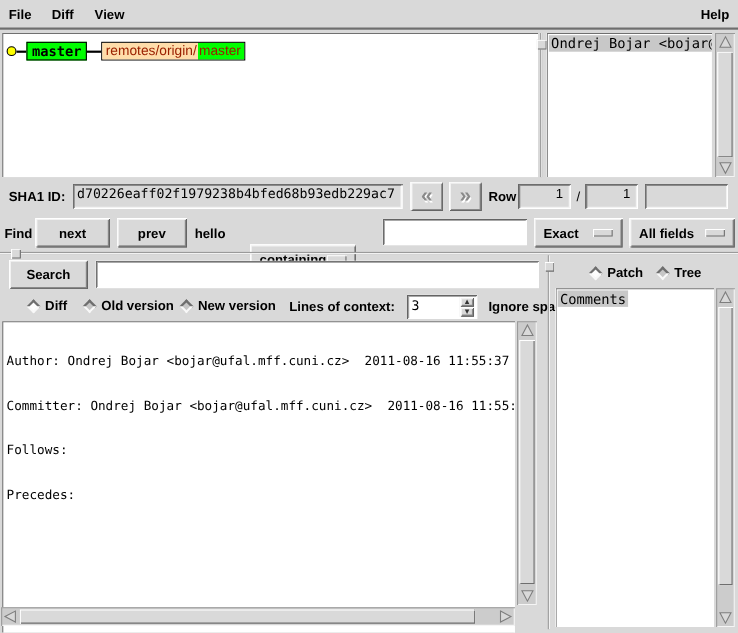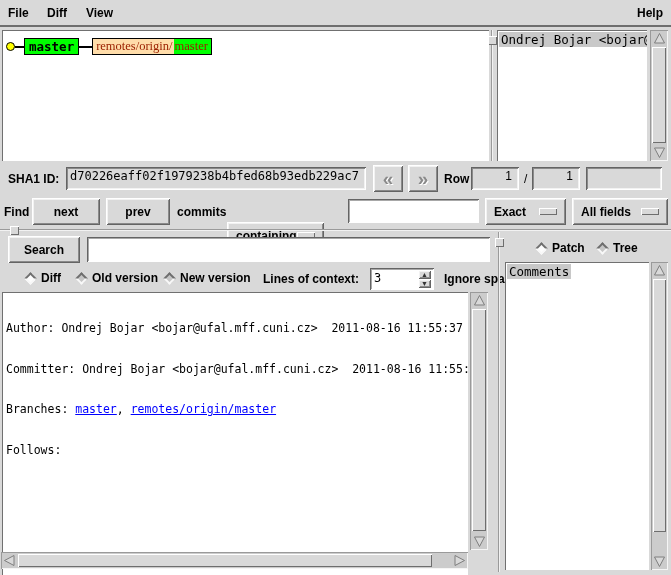--- a/index.html
+++ b/index.html
@@ -21,21 +21,21 @@
   .btn { display:flex; align-items:center; justify-content:center; cursor:default; }
   .menubar { left:0; top:0; width:671px; height:27px; border-bottom:2px solid #6e6e6e;text-decoration:underline; }
   .menuitem { position:absolute; top:6px; font-weight:bold; font-size:12px; }
   
   .commitrow { position:absolute; left:4px; top:7px; height:19px; display:flex; align-items:center; white-space:nowrap; }
   .dot { width:9px; height:9px; border-radius:50%; background:#ffff00; border:1px solid #000; }
   .edge { height:2px; background:#000; }
   .reflocal { font-family:"DejaVu Sans Mono","Liberation Mono",monospace; font-size:12.5px; font-weight:bold;
     background:#00ff00; border:1px solid #000; padding:0 4px; line-height:15px; }
   .refremote { display:flex; border:1px solid #000; line-height:15px; }
-  .refremote span { font-family:Liberation Serif, serif; font-size:12.5px; color:#9b2000; }
+  .refremote span { font-family:Liberation Sans, sans-serif; font-size:12.5px; color:#9b2000; }
   .rprefix { background:#ffddaa; padding:0 1px 0 3px; }
   .rbranch { background:#00ff00; padding:0 3px 0 1px; }
   .subject { font-family:"DejaVu Sans Mono","Liberation Mono",monospace; font-size:12.5px; background:#c8c8c8; padding:0 3px; line-height:16px; }
   .listrow { display:inline-block; font-family:"DejaVu Sans Mono","Liberation Mono",monospace; font-size:12.5px;
     background:#c8c8c8; padding:0 2px; line-height:15px; white-space:pre; margin:2px 0 0 2px; }
   
   .sb { background:#cccccc; box-shadow: inset 1px 1px 0 #9a9a9a, inset -1px -1px 0 #f5f5f5; }
   .thumb { position:absolute; background:#d9d9d9;
     box-shadow: inset 1px 1px 0 #ffffff, inset -1px -1px 0 #6e6e6e; }
   .arr { position:absolute; display:flex; align-items:center; justify-content:center; width:100%; }
@@ -116,21 +116,21 @@
 </div>
 <span class="abs b" style="left:444px; top:172px;">Row</span>
 <div class="abs sunken2" style="left:471px; top:167px; width:48px; height:23px; font-size:12px; line-height:19px; text-align:right; padding-right:7px;">1</div>
 <span class="abs" style="left:524px; top:172px; font-size:12px;">/</span>
 <div class="abs sunken2" style="left:532px; top:167px; width:48px; height:23px; font-size:12px; line-height:19px; text-align:right; padding-right:7px;">1</div>
 <div class="abs sunken2" style="left:586px; top:167px; width:76px; height:23px;"></div>
 
 <span class="abs b" style="left:4px; top:205px;text-align:right;">Find</span>
 <div class="abs raised btn b" style="left:32px; top:198px; width:68px; height:27px;">next</div>
 <div class="abs raised btn b" style="left:106px; top:198px; width:64px; height:27px;">prev</div>
-<span class="abs b" style="left:177px; top:205px;">commits</span>
+<span class="abs b" style="left:177px; top:205px;">hello</span>
 <div class="abs raised optmenu" style="left:227px; top:198px; width:97px; height:27px;margin-top:24px;">
   <span class="lbl b">containing:</span>
   <span class="optind"></span>
 </div>
 <input class="abs entry wsunken" style="left: 348px; top: 199px; width: 131px; height: 24px; padding: 0px 4px;" value="">
 <div class="abs raised optmenu" style="left:485px; top:198px; width:81px; height:27px;">
   <span class="lbl b">Exact</span>
   <span class="optind"></span>
 </div>
 <div class="abs raised optmenu" style="left:572px; top:198px; width:96px; height:27px;">
@@ -164,22 +164,22 @@
       <div class="raised spintri">▲</div>
       <div class="raised spintri">▼</div>
     </div>
   </div>
   <span class="abs b" style="left:424px; top:6px; white-space:nowrap;">Ignore space change</span>
 </div>
 
 <div class="abs panel difftxt" style="left:2px; top:292px; width:466px; height:326px;">
   <div>Author: Ondrej Bojar &lt;bojar@ufal.mff.cuni.cz&gt;  2011-08-16 11:55:37</div>
   <div>Committer: Ondrej Bojar &lt;bojar@ufal.mff.cuni.cz&gt;  2011-08-16 11:55:37</div>
-  <div><span>Branches: </span><a href="#">master</a><span>, </span><a href="#">remotes/origin/master</a></div>
   <div>Follows:</div>
+  <div>Precedes:</div>
   <div>&nbsp;</div>
   
 </div>
 
 <div class="abs sb" style="left:470px; top:292px; width:18px; height:258px;">
   <div class="arr" style="top:2px">
     <svg width="13" height="13" viewBox="0 0 13 13">
         <polygon points="6.5,1.5 11.5,11 1.5,11" fill="#d9d9d9" stroke="#7e7e7e"></polygon>
       </svg>
   </div>

